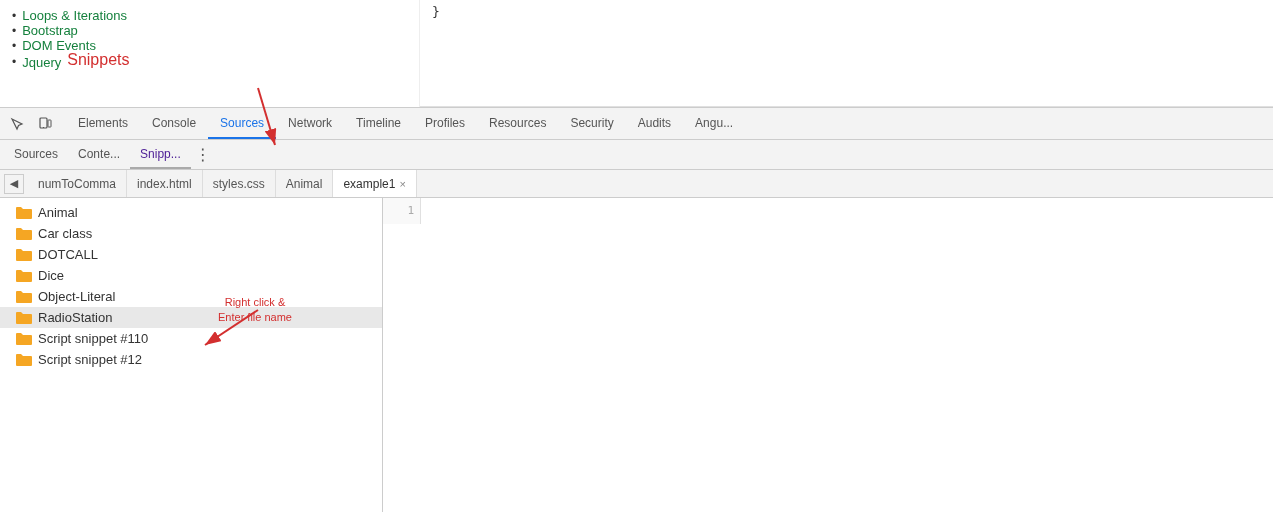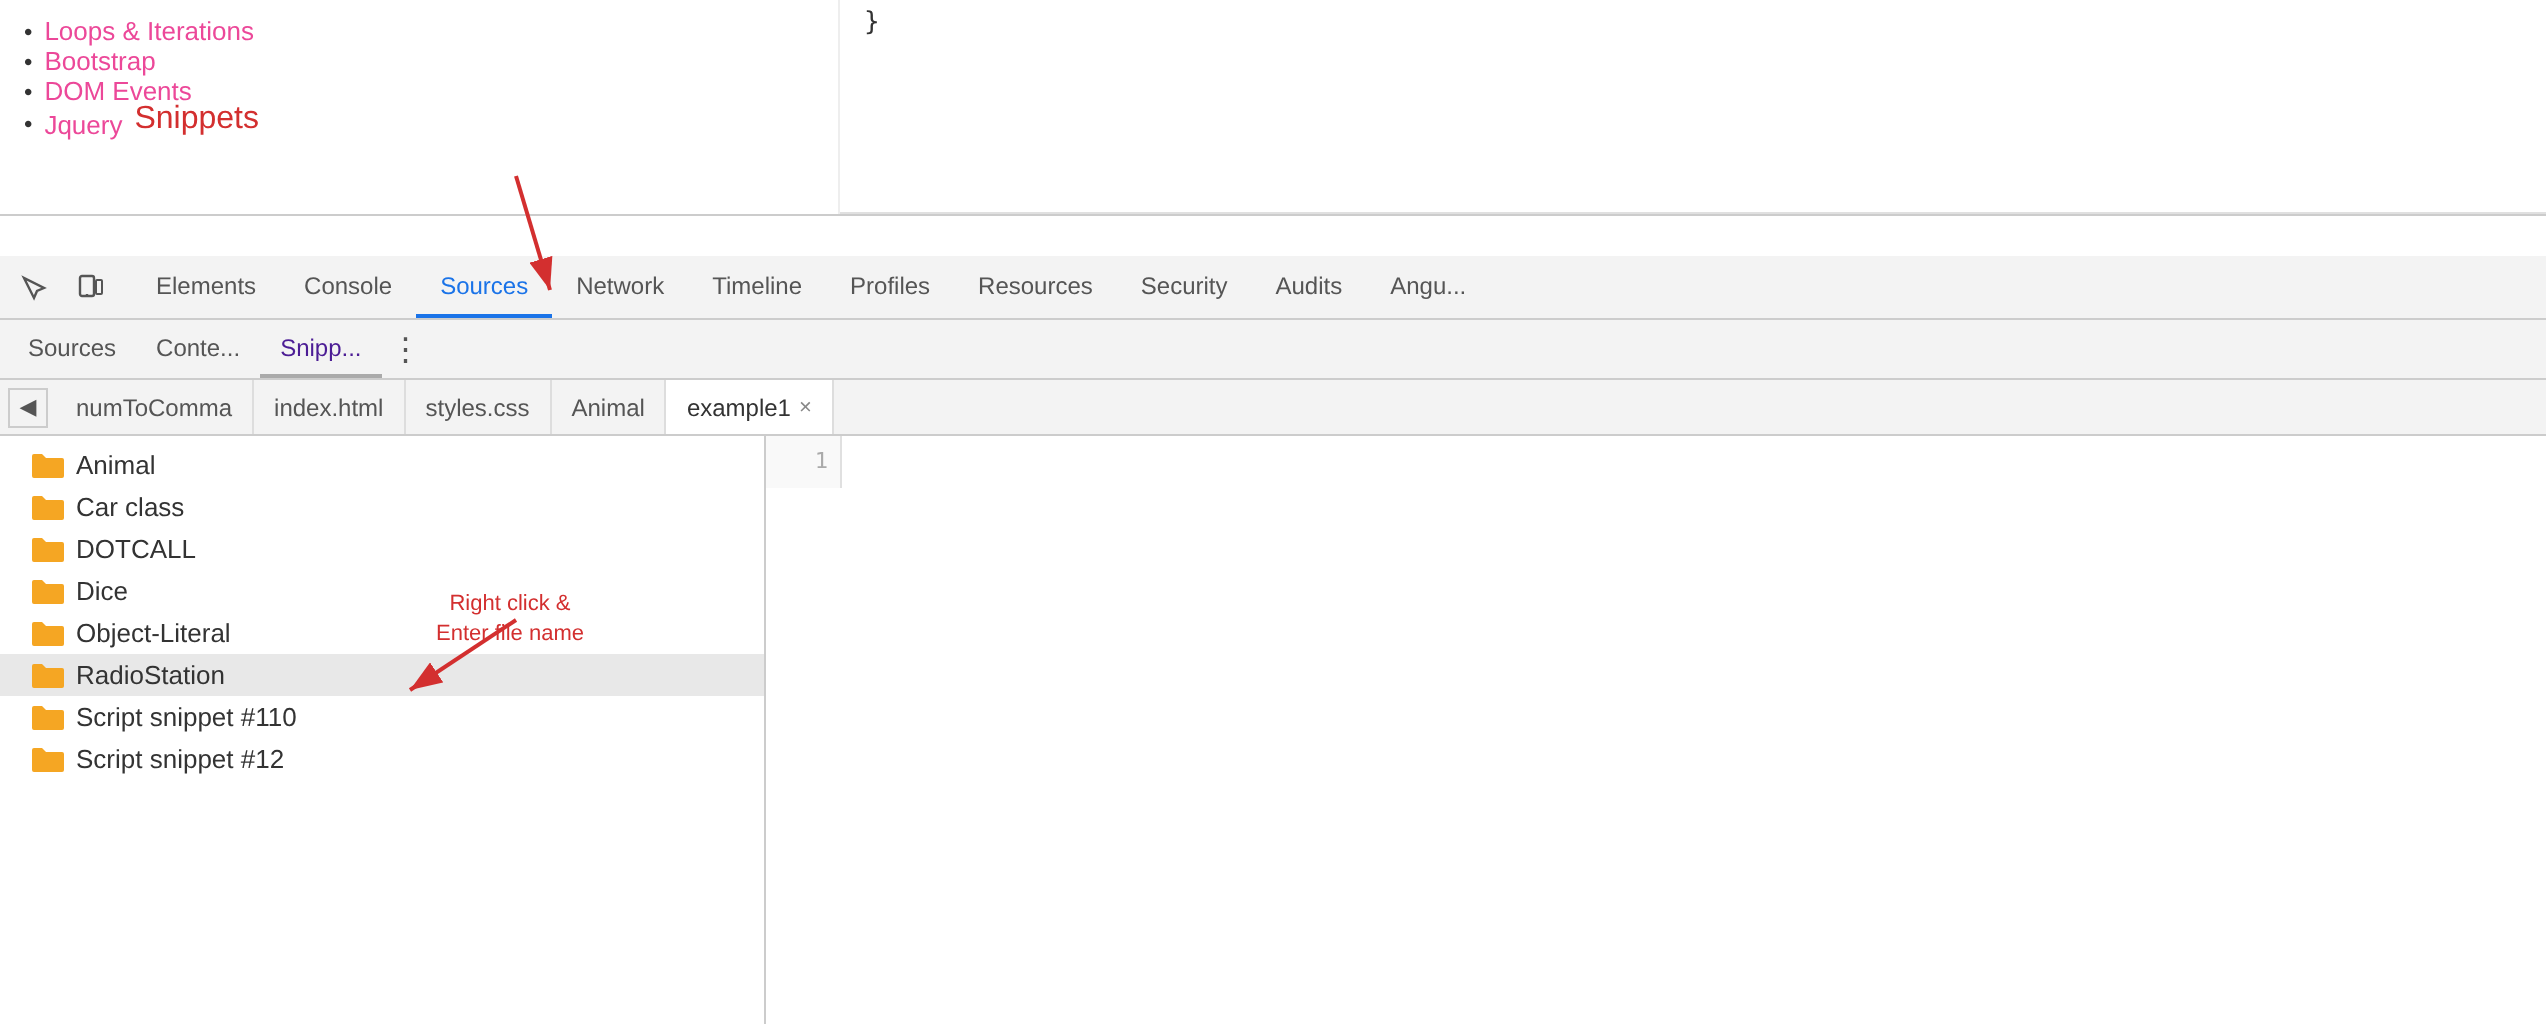--- a/index.html
+++ b/index.html
@@ -4,41 +4,40 @@
   <style>
     * { box-sizing: border-box; margin: 0; padding: 0; }
     body { font-family: -apple-system, BlinkMacSystemFont, 'Helvetica Neue', Arial, sans-serif; font-size: 13px; background: #f5f5f5; overflow: hidden; }
     .top-link-item {
       display: flex;
       align-items: center;
       gap: 6px;
     }
     .bullet { color: #333; font-size: 12px; }
     .top-link {
-      color: #ec4899;
+      color: #15803d;
       text-decoration: none;
       font-size: 13px;
     }
     .snippets-annotation {
       color: #d32f2f;
       font-size: 16px;
       position: relative;
       top: -2px;
     }
 
     
     .devtools-toolbar {
       display: flex;
       align-items: center;
       background: #f3f3f3;
       border-bottom: 1px solid #ccc;
       height: 32px;
       padding: 0 4px;
       position: relative;
-      margin-top: 20px;
     }
     .toolbar-icons {
       display: flex;
       gap: 2px;
       margin-right: 8px;
     }
     .toolbar-icon-btn {
       width: 26px;
       height: 24px;
       border: none;

